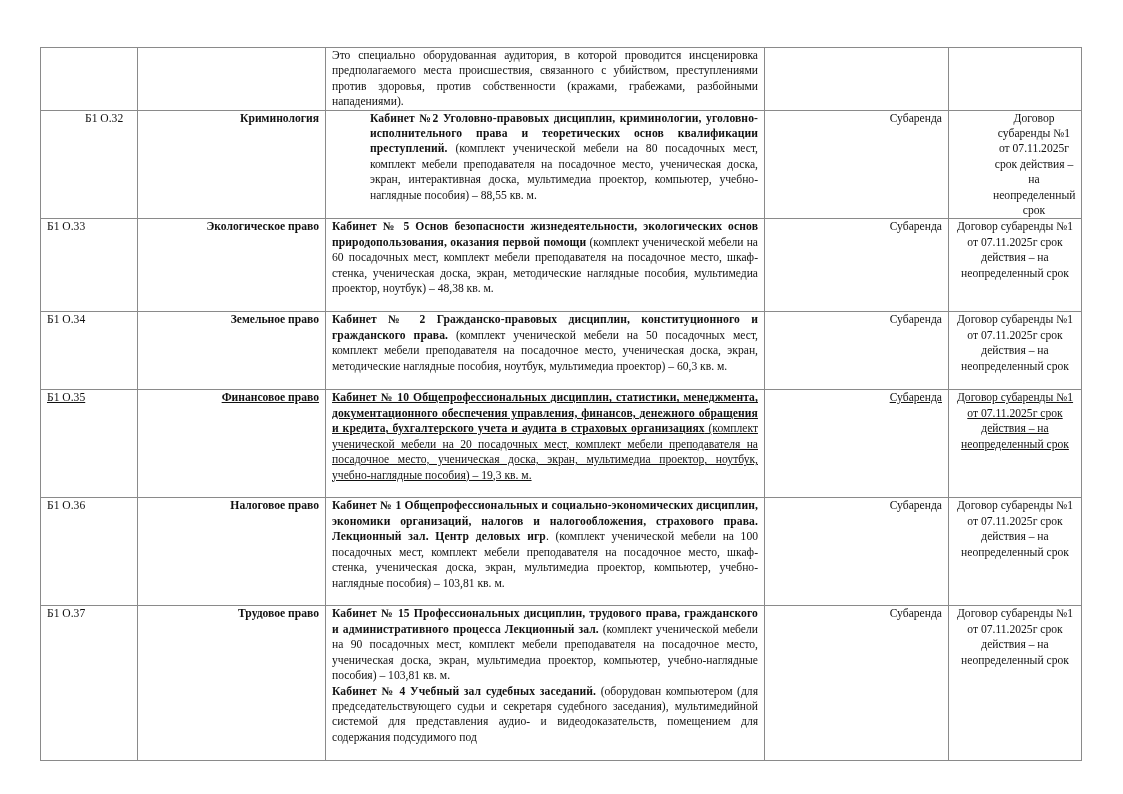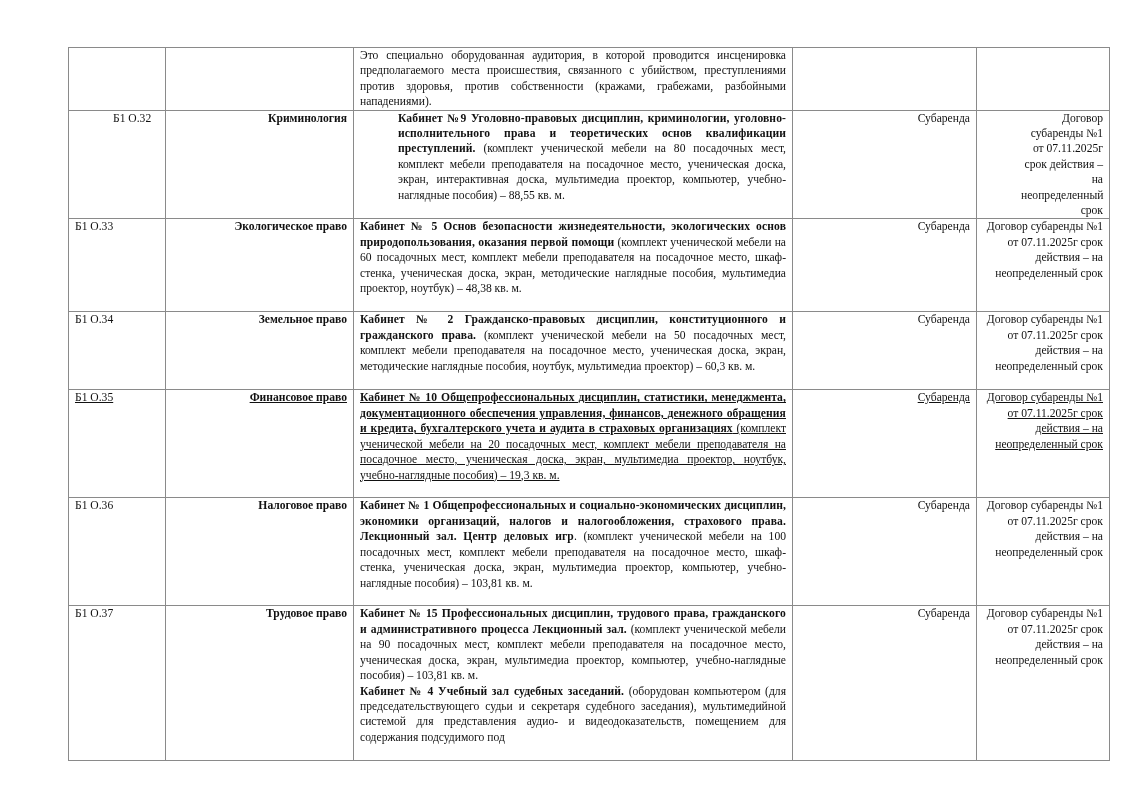--- a/index.html
+++ b/index.html
@@ -1,31 +1,31 @@
 <!DOCTYPE html>
 <html><head>
 <meta charset="utf-8">
 <style>
   html, body { margin: 0; padding: 0; background: #ffffff; }
   body { width: 1123px; height: 794px; position: relative; overflow: hidden;
          font-family: "Liberation Serif", "DejaVu Serif", serif; color: #111; }
-  table.doc { position: absolute; left: 68px; top: 47px; width: 1041px;
+  table.doc { position: absolute; left: 40px; top: 47px; width: 1041px;
               border-collapse: collapse; table-layout: fixed; }
   table.doc td { border: 1px solid #8a8a8a; vertical-align: top; padding: 0 6px 0 6px;
                  font-size: 11.6px; line-height: 15.4px; }
   table.doc { border: 1.5px solid #444; }
   col.c1 { width: 97px; } col.c2 { width: 188px; } col.c3 { width: 439px; }
   col.c4 { width: 184px; } col.c5 { width: 133px; }
   td.code { padding-left: 5px; padding-top: 1px; }
   td.subj { text-align: right; font-weight: bold; padding-top: 1px; }
   td.desc { text-align: justify; padding-left: 8px; padding-right: 6px; padding-top: 1px; }
   td.desc p { margin: 0; }
   td.desc b { font-weight: bold; letter-spacing: 0.1px; }
   td.basis { text-align: right; font-size: 15px; line-height: 18px; padding-top: 2px; }
-  td.contract { text-align: right; font-size: 11.8px; line-height: 15.5px; padding-top: 2px; }
+  td.contract { text-align: center; font-size: 11.8px; line-height: 15.5px; padding-top: 2px; }
   tr.r0 td { height: 61px; }
   tr.r1 td { height: 92px; padding-left: 44px; }
   tr.r2 td { height: 92px; margin-left: 40px; }
   tr.r3 td { height: 77px; }
   tr.r4 td { height: 107px; text-decoration: underline; }
   tr.r5 td { height: 107px; }
   tr.r6 td { height: 154px; }
 </style>
 </head>
 <body>
@@ -45,21 +45,21 @@
       <td class="desc">
         <p><b></b><span>Это специально оборудованная аудитория, в которой проводится инсценировка предполагаемого места происшествия, связанного с убийством, преступлениями против здоровья, против собственности (кражами, грабежами, разбойными нападениями).</span></p>
       </td>
       <td class="basis"></td>
       <td class="contract"></td>
     </tr>
     <tr class="r1">
       <td class="code">Б1 О.32</td>
       <td class="subj">Криминология</td>
       <td class="desc">
-        <p><b>Кабинет №9 Уголовно-правовых дисциплин, криминологии, уголовно-исполнительного права и теоретических основ квалификации преступлений.</b><span> (комплект ученической мебели на 80 посадочных мест, комплект мебели преподавателя на посадочное место, ученическая доска, экран, интерактивная доска, мультимедиа проектор, компьютер, учебно-наглядные пособия) – 88,55 кв. м.</span></p>
+        <p><b>Кабинет №2 Уголовно-правовых дисциплин, криминологии, уголовно-исполнительного права и теоретических основ квалификации преступлений.</b><span> (комплект ученической мебели на 80 посадочных мест, комплект мебели преподавателя на посадочное место, ученическая доска, экран, интерактивная доска, мультимедиа проектор, компьютер, учебно-наглядные пособия) – 88,55 кв. м.</span></p>
       </td>
       <td class="basis">Субаренда</td>
       <td class="contract">Договор субаренды №1 от 07.11.2025г срок действия – на неопределенный срок</td>
     </tr>
     <tr class="r2">
       <td class="code">Б1 О.33</td>
       <td class="subj">Экологическое право</td>
       <td class="desc">
         <p><b>Кабинет № 5 Основ безопасности жизнедеятельности, экологических основ природопользования, оказания первой помощи</b><span> (комплект ученической мебели на 60 посадочных мест, комплект мебели преподавателя на посадочное место, шкаф-стенка, ученическая доска, экран, методические наглядные пособия, мультимедиа проектор, ноутбук) – 48,38 кв. м.</span></p>
       </td>

